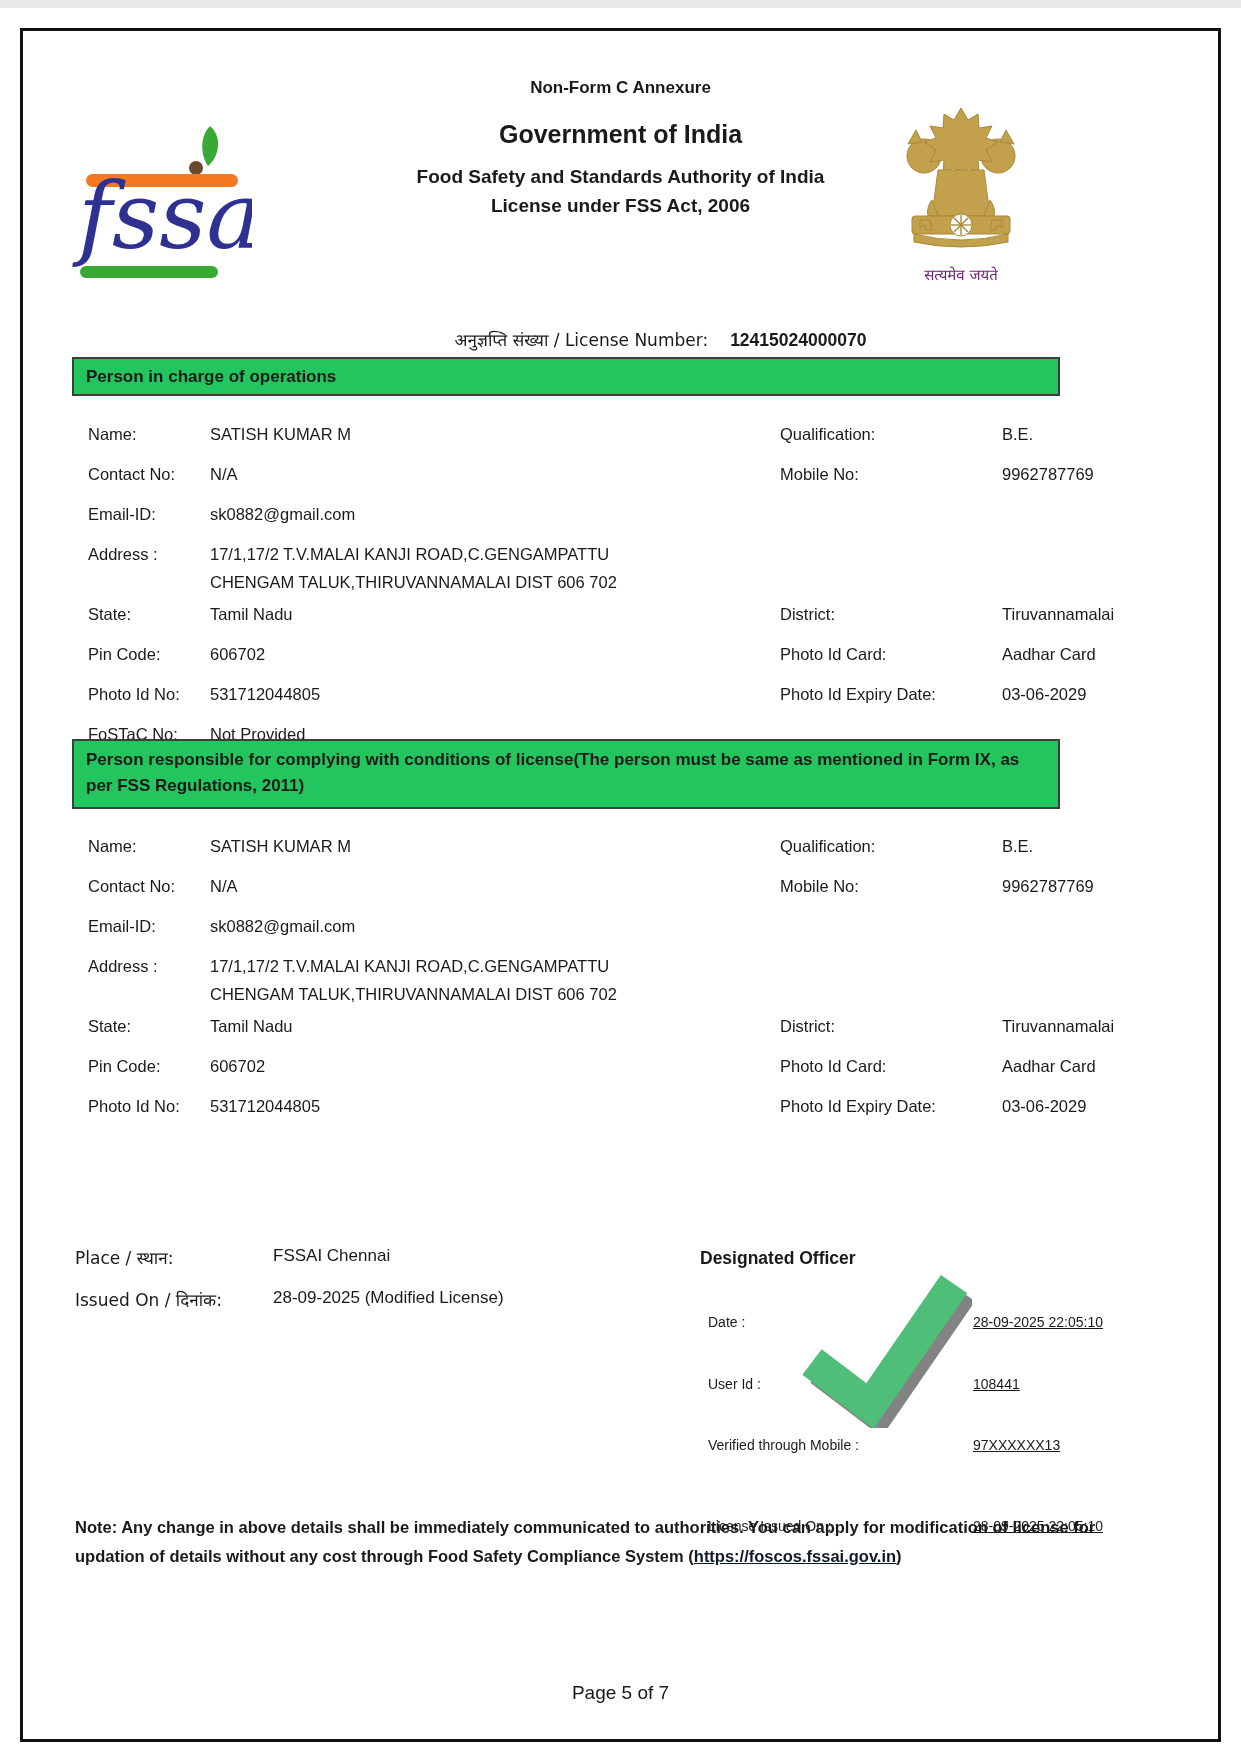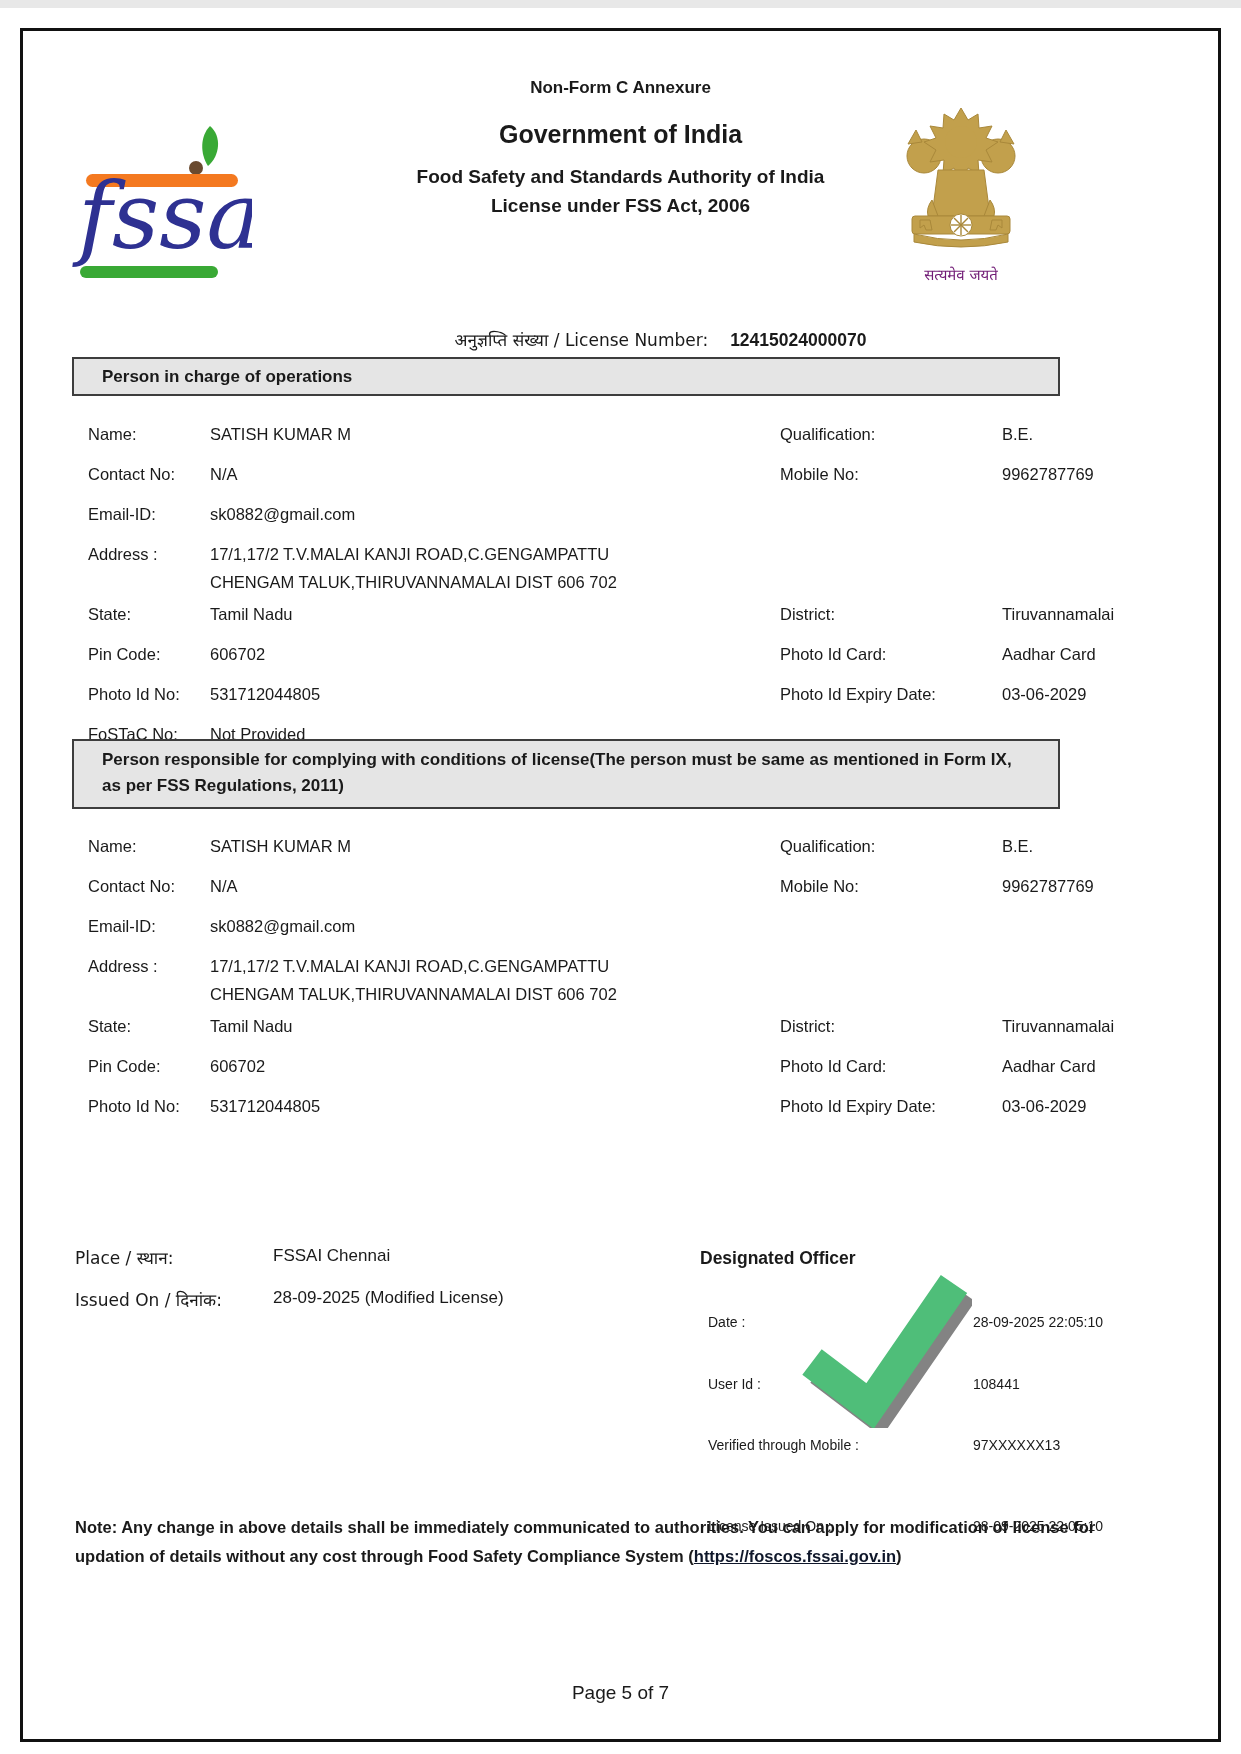--- a/index.html
+++ b/index.html
@@ -35,24 +35,24 @@
     position:absolute;left:0;top:187px;width:100%;
     text-align:center;font-weight:bold;font-size:19px;
   }
   .license-line{
     position:absolute;left:0;top:320px;width:100%;
     text-align:center;font-size:17px;padding-left:40px;
   }
   .license-line b{margin-left:22px;font-size:17.5px;}
   .sec-header{
     position:absolute;left:72px;width:988px;
-    background:#e5e5e5;border:2px solid #3d3d3d;
+    background:#22c55e;border:2px solid #3d3d3d;
     font-weight:bold;font-size:17px;
     box-sizing:border-box;
-    padding:6px 28px;
+    padding:6px 12px;
     line-height:26px;
   }
   .sec1-header{top:349px;height:39px;padding-top:5px;}
   .sec2-header{top:731px;height:70px;}
   .fields{
     position:absolute;left:88px;width:1078px;
     display:grid;
     grid-template-columns:122px 570px 222px 1fr;
     font-size:16.5px;
   }
@@ -65,21 +65,21 @@
   .sec1-fields{top:408px;}
   .sec2-fields{top:820px;}
   .footer-left{position:absolute;left:75px;top:1238px;width:560px;font-size:17px;}
   .footer-left .frow{margin-bottom:14px;position:relative;height:28px;}
   .footer-left .fval{position:absolute;left:198px;top:0;}
   .officer-title{
     position:absolute;left:700px;top:1240px;
     font-weight:bold;font-size:17.5px;
   }
   .officer-row{position:absolute;left:708px;width:480px;height:26px;font-size:14px;}
-  .officer-row .oval{position:absolute;left:265px;top:0;white-space:nowrap;}
+  .officer-row .oval{position:absolute;left:265px;top:0;white-space:nowrap;text-decoration:underline;}
   .o-r0{top:1285px;}
   .o-r1{top:1321px;}
   .o-r2{top:1356px;}
   .o-r3{top:1411px;}
   .check-box{position:absolute;left:788px;top:1258px;width:184px;height:162px;z-index:0;}
   .officer-layer{position:relative;z-index:1;}
   .note{
     position:absolute;left:75px;top:1505px;width:1048px;
     font-weight:bold;font-size:16.5px;line-height:29px;
   }

